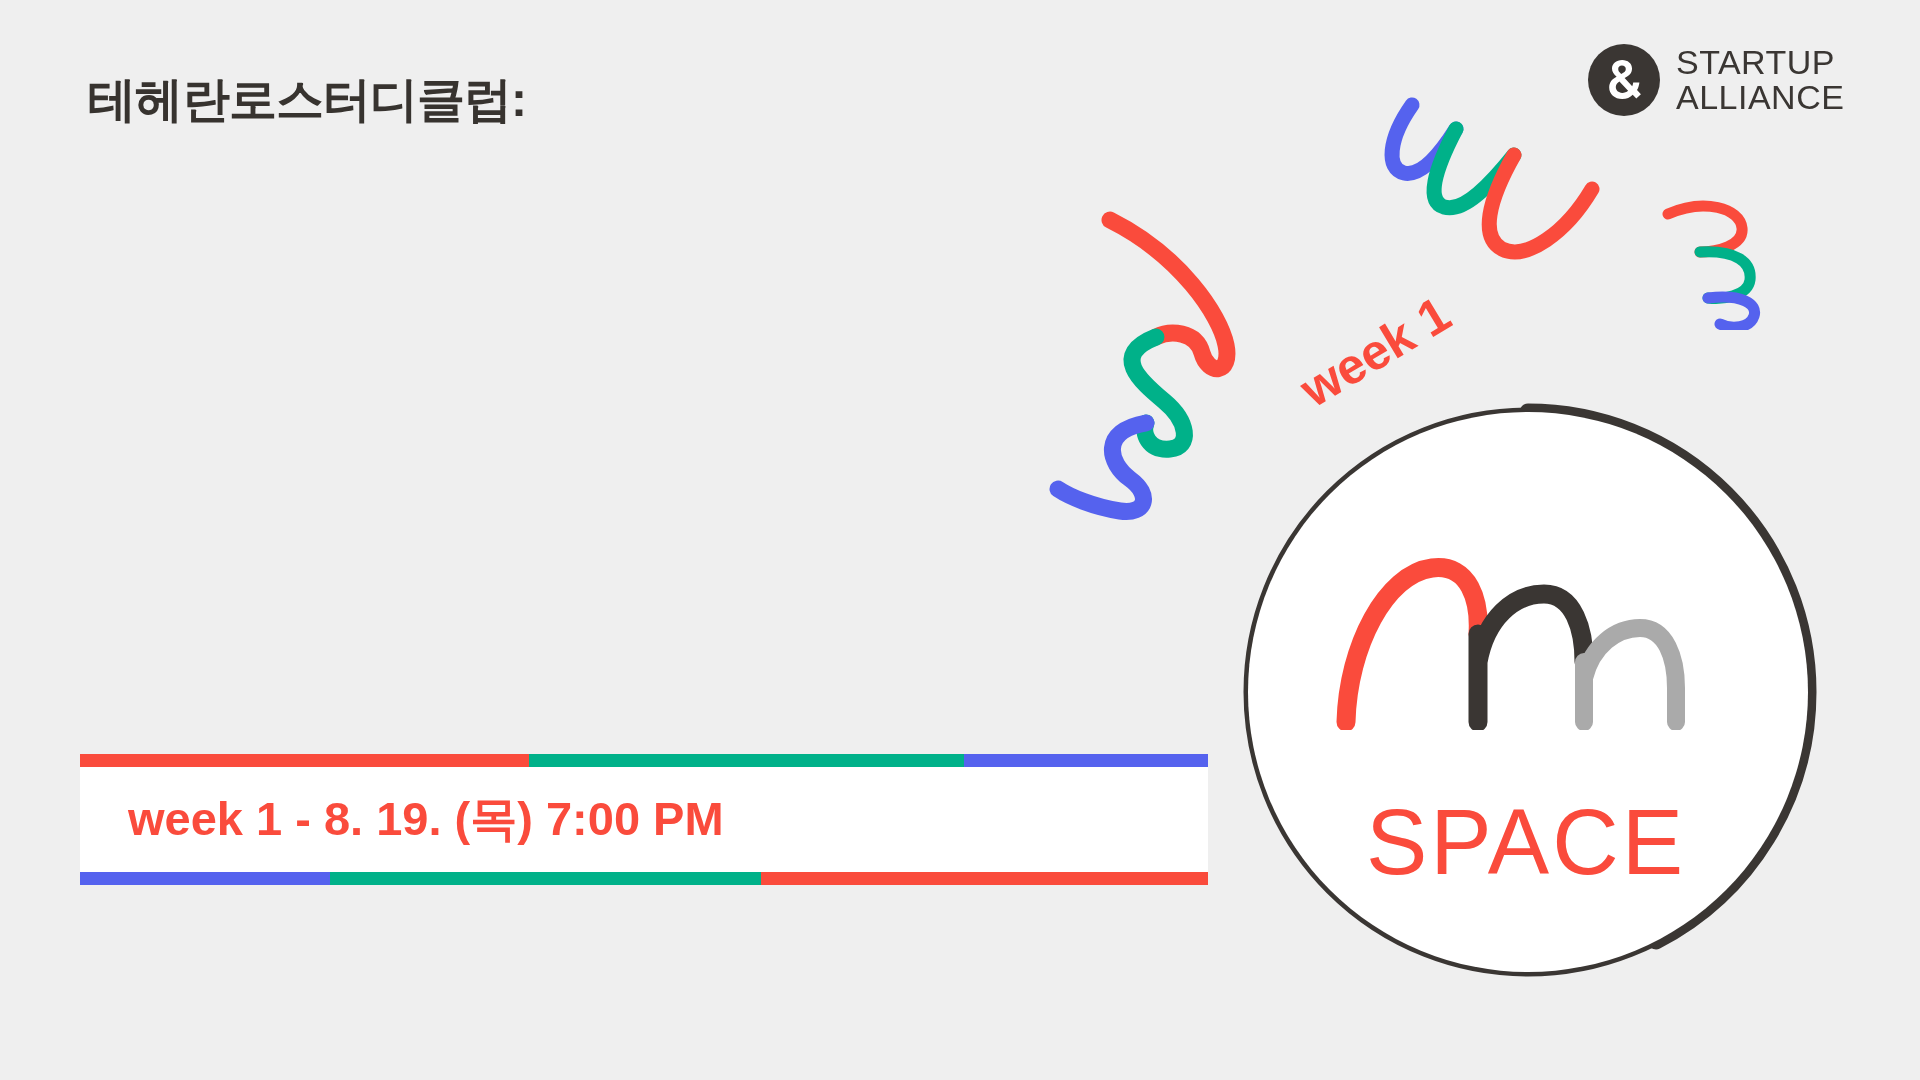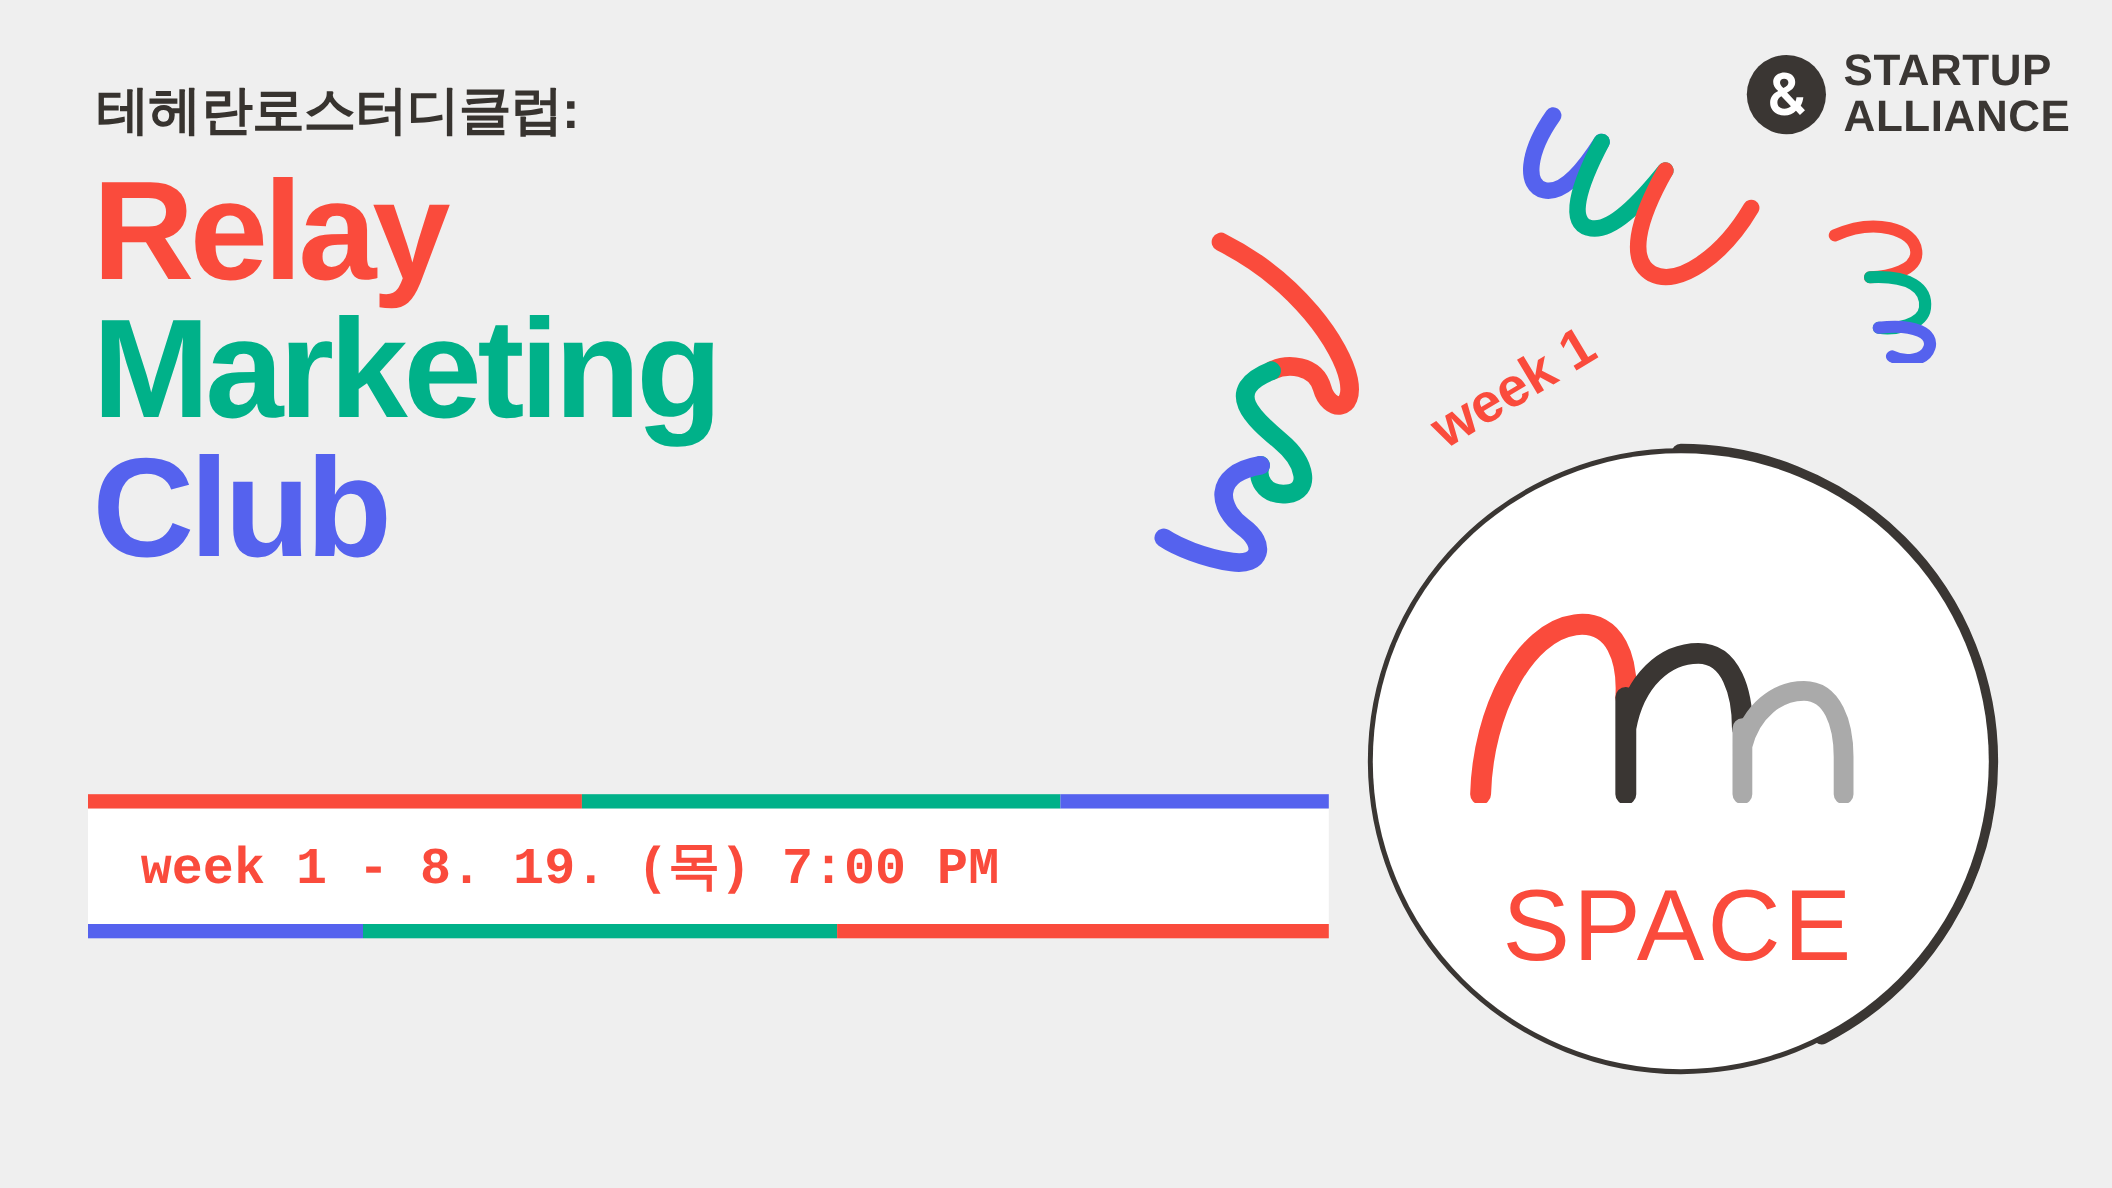--- a/index.html
+++ b/index.html
@@ -52,23 +52,22 @@
     padding: 0;
   }
   .t-relay  { color: #FA4B3C; }
   .t-mkt    { color: #00B189; }
   .t-club   { color: #5562EE; }
 
   
   .datebar-wrap {
     position: absolute;
     left: 80px;
-    top: 722px;
+    top: 754px;
     width: 1128px;
-    font-family: Liberation Mono, monospace;
   }
   .stripe {
     display: flex;
     width: 100%;
     height: 13px;
   }
   .stripe span { display: block; height: 100%; }
 
   .stripe-top .sg1 { background: #FA4B3C; flex: 0 0 39.8%; }
   .stripe-top .sg2 { background: #00B189; flex: 0 0 38.6%; }
@@ -119,22 +118,22 @@
     height: 72px;
     border-radius: 50%;
     background: #3A3633;
     position: relative;
     flex: 0 0 auto;
   }
   .sa-mark svg { position: absolute; left: 0; top: 0; }
   .sa-words {
     line-height: 1.04;
     color: #3A3633;
-    font-size: 40px;
-    font-weight: 700;
+    font-size: 34px;
+    font-weight: 400;
     letter-spacing: 0.5px;
   }
   .sa-words span { display: block; }
 
   
   .squiggle {
     position: absolute;
     pointer-events: none;
   }
   .sq-a { left: 1030px; top: 185px; }
@@ -188,25 +187,20 @@
     white-space: nowrap;
   }
 </style>
 </head>
 <body>
 
 <div class="poster">
 
   <div class="subtitle-ko">테헤란로스터디클럽:</div>
 
-  <div class="title-block">
-    <span class="title-line t-relay">Relay</span>
-    <span class="title-line t-mkt">Marketing</span>
-    <span class="title-line t-club">Club</span>
-  </div>
 
   <div class="datebar-wrap">
     <div class="stripe stripe-top">
       <span class="sg1"></span>
       <span class="sg2"></span>
       <span class="sg3"></span>
     </div>
     <div class="datebar">
       <div class="datebar-text">week 1  -  8. 19. (목) 7:00 PM</div>
     </div>

